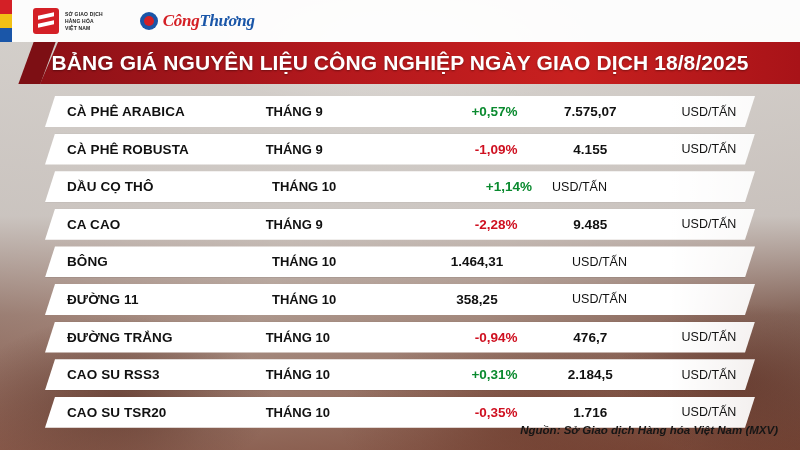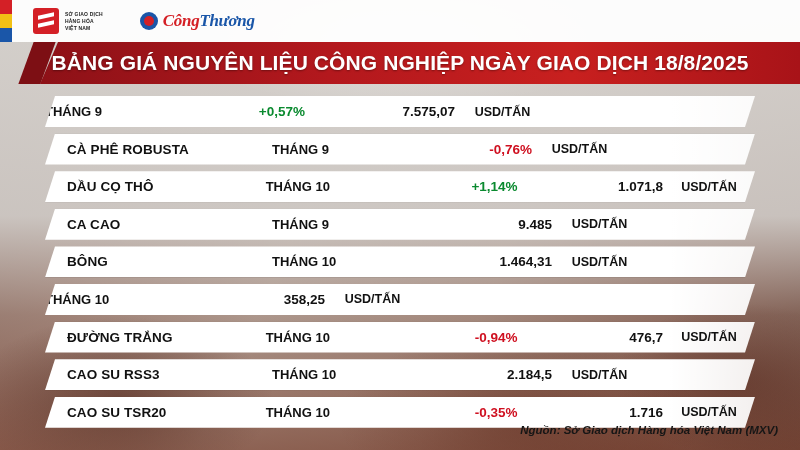--- a/index.html
+++ b/index.html
@@ -201,30 +201,30 @@
     color: #111;
   }
   .row .c-change {
     width: 130px;
     text-align: right;
     font-size: 13.5px;
     font-weight: bold;
   }
   .row .c-price {
     width: 150px;
-    text-align: right;
+    text-align: center;
     font-size: 13.5px;
     font-weight: bold;
     color: #111;
   }
   .row .c-unit {
     width: 95px;
     text-align: center;
     font-size: 12.5px;
-    font-weight: bold;
+    font-weight: normal;
     color: #111;
   }
   .up { color: #0a8a2f; }
   .down { color: #cf1020; }
 
   
   .source {
     position: absolute;
     right: 22px;
     bottom: 14px;
@@ -267,72 +267,76 @@
 
   <div class="headline-wrap">
     <div class="headline-accent"></div>
     <div class="headline-bg"></div>
     <div class="headline-text">BẢNG GIÁ NGUYÊN LIỆU CÔNG NGHIỆP NGÀY GIAO DỊCH 18/8/2025</div>
   </div>
 
   <div class="rows">
 
     <div class="row">
+      <div class="c-name">CÀ PHÊ ARABICA</div>
       <div class="c-month">THÁNG 9</div>
       <div class="c-change up">+0,57%</div>
       <div class="c-price">7.575,07</div>
       <div class="c-unit">USD/TẤN</div>
     </div>
 
     <div class="row">
       <div class="c-name">CÀ PHÊ ROBUSTA</div>
       <div class="c-month">THÁNG 9</div>
-      <div class="c-change down">-0,76%</div>
+      <div class="c-change down">-1,09%</div>
+      <div class="c-price">4.155</div>
       <div class="c-unit">USD/TẤN</div>
     </div>
 
     <div class="row">
       <div class="c-name">DẦU CỌ THÔ</div>
       <div class="c-month">THÁNG 10</div>
       <div class="c-change up">+1,14%</div>
-      <div class="c-price">1.071,8</div>
       <div class="c-unit">USD/TẤN</div>
     </div>
 
     <div class="row">
       <div class="c-name">CA CAO</div>
       <div class="c-month">THÁNG 9</div>
+      <div class="c-change down">-2,28%</div>
       <div class="c-price">9.485</div>
       <div class="c-unit">USD/TẤN</div>
     </div>
 
     <div class="row">
       <div class="c-name">BÔNG</div>
       <div class="c-month">THÁNG 10</div>
       <div class="c-price">1.464,31</div>
       <div class="c-unit">USD/TẤN</div>
     </div>
 
     <div class="row">
+      <div class="c-name">ĐƯỜNG 11</div>
       <div class="c-month">THÁNG 10</div>
       <div class="c-price">358,25</div>
       <div class="c-unit">USD/TẤN</div>
     </div>
 
     <div class="row">
       <div class="c-name">ĐƯỜNG TRẮNG</div>
       <div class="c-month">THÁNG 10</div>
       <div class="c-change down">-0,94%</div>
       <div class="c-price">476,7</div>
       <div class="c-unit">USD/TẤN</div>
     </div>
 
     <div class="row">
       <div class="c-name">CAO SU RSS3</div>
       <div class="c-month">THÁNG 10</div>
+      <div class="c-change up">+0,31%</div>
       <div class="c-price">2.184,5</div>
       <div class="c-unit">USD/TẤN</div>
     </div>
 
     <div class="row">
       <div class="c-name">CAO SU TSR20</div>
       <div class="c-month">THÁNG 10</div>
       <div class="c-change down">-0,35%</div>
       <div class="c-price">1.716</div>
       <div class="c-unit">USD/TẤN</div>

